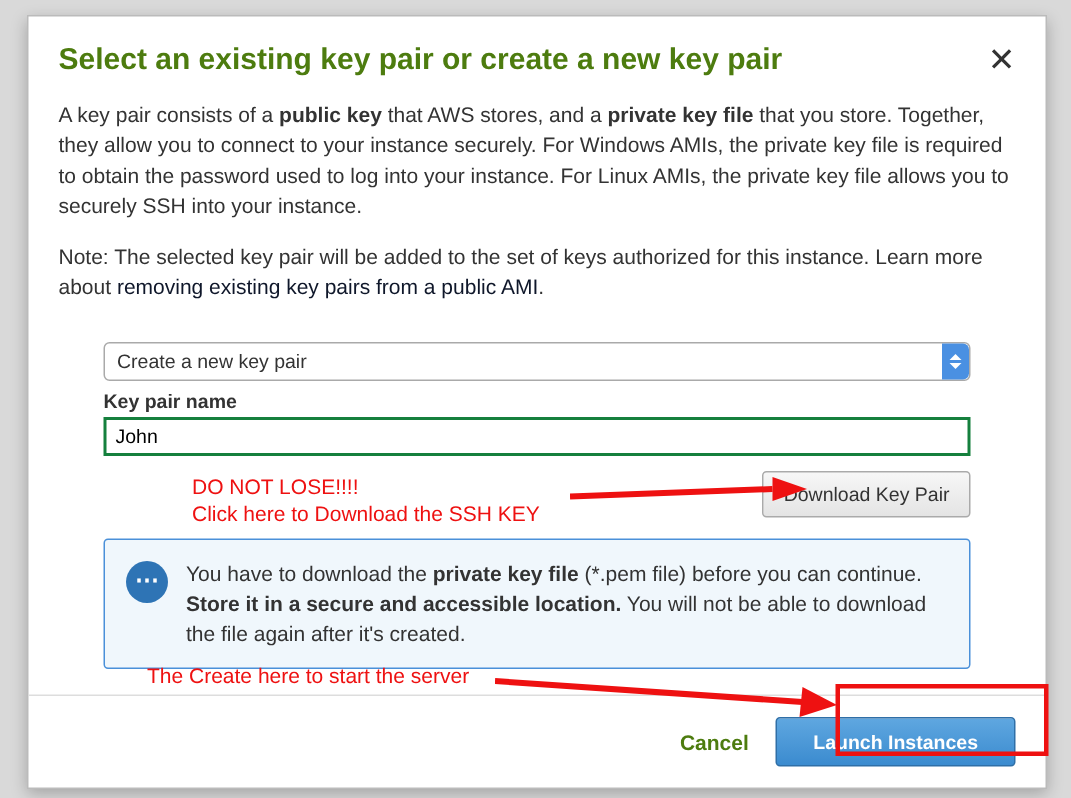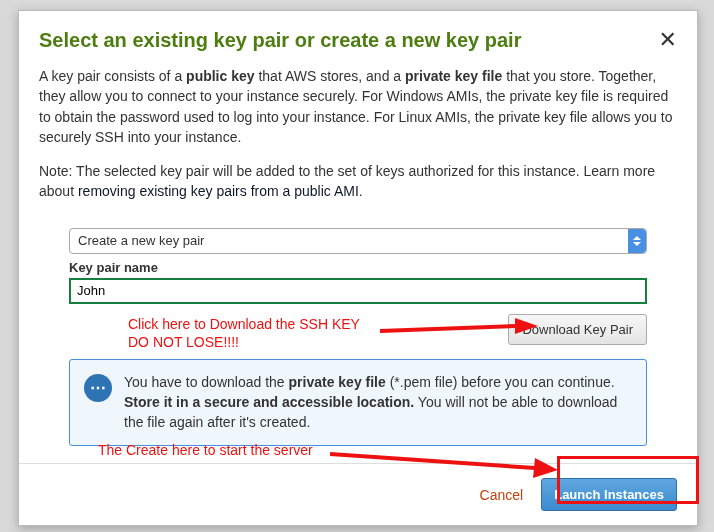--- a/index.html
+++ b/index.html
@@ -137,30 +137,30 @@
       border-top: 1px solid #ddd;
       padding: 14px 20px;
       display: flex;
       justify-content: flex-end;
       align-items: center;
       gap: 18px;
       position: absolute;
       bottom: 0; left: 0; right: 0;
     }
     .cancel-link {
-      color: #c2410c;
-      font-weight: normal;
+      color: #4d7c0f;
+      font-weight: bold;
       cursor: pointer;
     }
     .btn-primary {
       background: linear-gradient(#5fa7e0, #3b8bcf);
       border: 1px solid #2f6fa7;
       color: #fff;
       font-weight: bold;
-      padding: 8px 12px;
+      padding: 8px 24px;
       border-radius: 3px;
       cursor: pointer;
       font-size: 13px;
     }
     .annot {
       position: absolute;
       color: #e11;
       font-size: 14px;
       font-family: sans-serif;
       pointer-events: none;
@@ -215,22 +215,22 @@
     </div>
   </div>
 
   <div class="modal-footer">
     <span class="cancel-link">Cancel</span>
     <button class="btn-primary">Launch Instances</button>
   </div>
 </div>
 
 <div class="annot annot1">
+  <div>DO NOT LOSE!!!!</div>
   <div>Click here to Download the SSH KEY</div>
-  <div>DO NOT LOSE!!!!</div>
 </div>
 <div class="annot annot2">The Create here to start the server</div>
 
 <svg class="red-arrow" style="left:380px; top:316px;" width="160" height="30">
   <line x1="0" y1="15" x2="135" y2="10" stroke="#e11" stroke-width="4"></line>
   <polygon points="135,2 158,10 135,18" fill="#e11"></polygon>
 </svg>
 
 <svg class="red-arrow" style="left:330px; top:446px;" width="230" height="40">
   <line x1="0" y1="8" x2="205" y2="22" stroke="#e11" stroke-width="4"></line>

